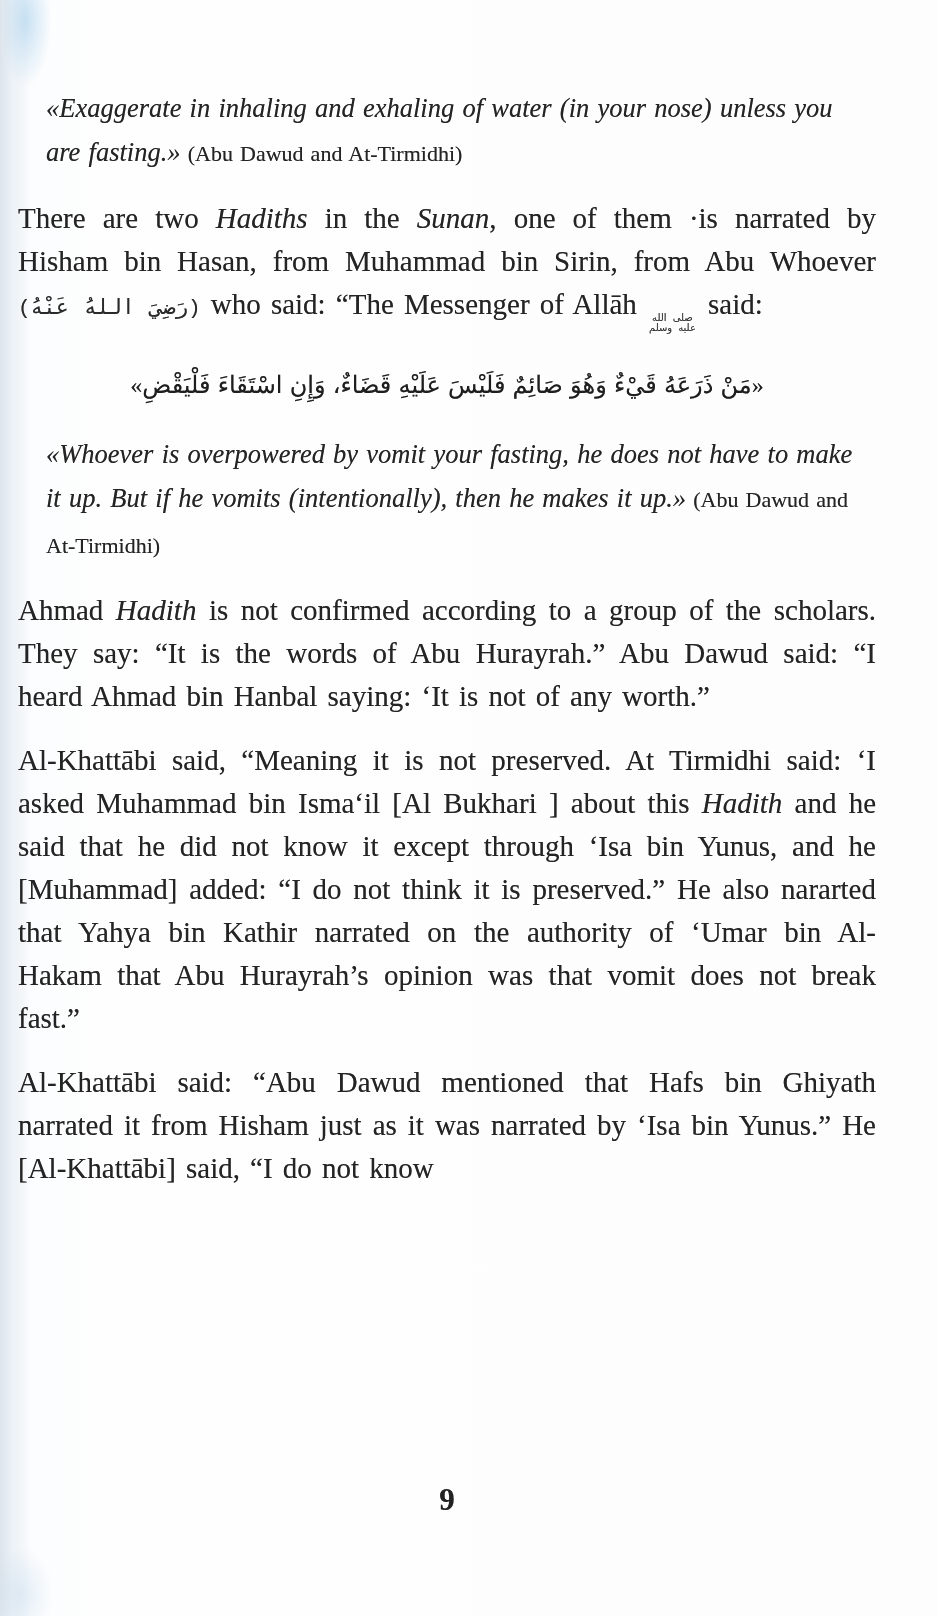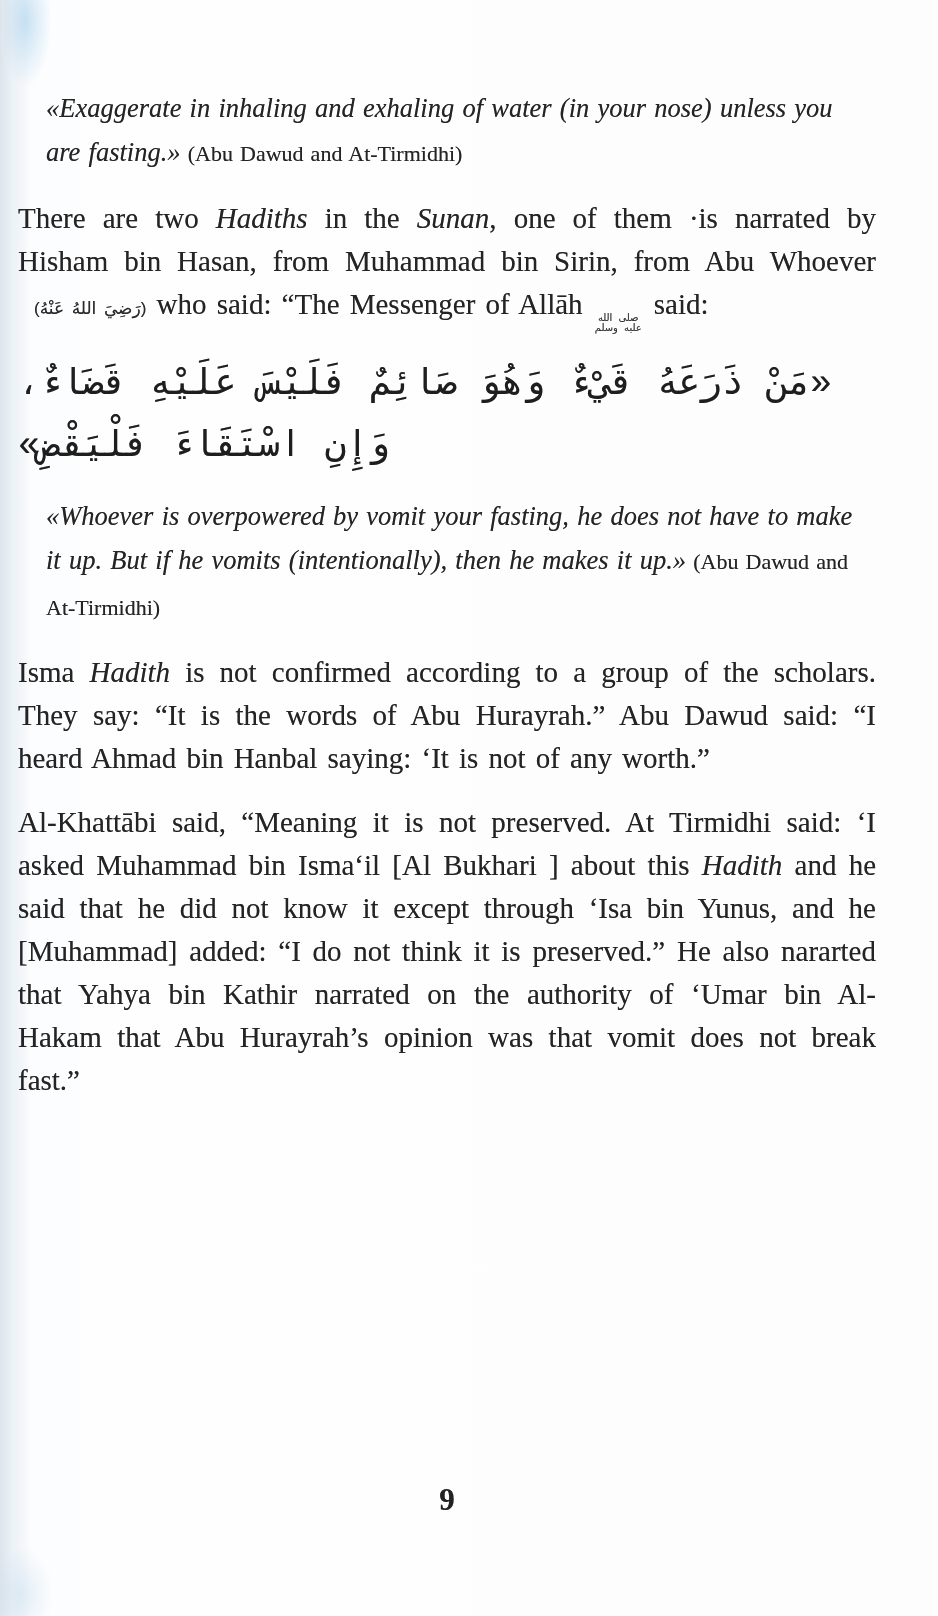--- a/index.html
+++ b/index.html
@@ -40,33 +40,32 @@
   .quote {
     font-size: 26.5px; line-height: 44px;
     padding-left: 28px; padding-right: 2px;
     text-align: left;
     word-spacing: 0.06em;
   }
   .it { font-style: italic; }
   .cite { font-style: normal; font-size: 22px; }
   .arabic-line {
     direction: rtl;
-    font-family: Liberation Mono, monospace;
-    font-size: 36px; line-height: 62px;
-    text-align: left;
+    font-family: Liberation Serif, serif;
+    font-size: 24px; line-height: 62px;
+    text-align: center;
     color: #1e1e1e;
     margin: 4px 0 16px 0;
     word-spacing: 0.05em;
   }
   .arabic-inline {
     direction: rtl; unicode-bidi: embed;
-    font-family: Liberation Sans, sans-serif;
-    font-size: 17px;
+    font-family: Liberation Mono, monospace;
+    font-size: 21px;
     color: #2a2a2a;
-    margin-left: 16px;
   }
   .honorific {
     display: inline-flex; flex-direction: column;
     vertical-align: -7px;
     font-family: "DejaVu Sans", sans-serif;
     font-size: 10px; line-height: 10px;
     text-align: center; color: #3a3a3a;
     direction: rtl;
     margin: 0 2px;
     align-items: center;
@@ -93,21 +92,22 @@
 
     <p class="para"><span>There are two </span><span class="it">Hadiths</span><span> in the </span><span class="it">Sunan</span><span>, one of them ·is narrated by Hisham bin Hasan, from Muhammad bin Sirin, from Abu Whoever </span><span class="arabic-inline">(رَضِيَ اللهُ عَنْهُ)</span><span> who said: “The Messenger of Allāh </span><span class="honorific">
           <span>صلى الله</span>
           <span>عليه وسلم</span>
         </span><span> said:</span></p>
 
     <p class="arabic-line" dir="rtl">«مَنْ ذَرَعَهُ قَيْءٌ وَهُوَ صَائِمٌ فَلَيْسَ عَلَيْهِ قَضَاءٌ، وَإِنِ اسْتَقَاءَ فَلْيَقْضِ»</p>
 
     <p class="quote"><span class="it">«Whoever is overpowered by vomit your fasting, he does not have to make it up. But if he vomits (intentionally), then he makes it up.»</span><span class="cite"> (Abu Dawud and At-Tirmidhi)</span></p>
 
-    <p class="para"><span>Isma </span><span class="it">Hadith</span><span> is not confirmed according to a group of the scholars. They say: “It is the words of Abu Hurayrah.” Abu Dawud said: “I heard Ahmad bin Hanbal saying: ‘It is not of any worth.”</span></p>
+    <p class="para"><span>Ahmad </span><span class="it">Hadith</span><span> is not confirmed according to a group of the scholars. They say: “It is the words of Abu Hurayrah.” Abu Dawud said: “I heard Ahmad bin Hanbal saying: ‘It is not of any worth.”</span></p>
 
     <p class="para"><span>Al-Khattābi said, “Meaning it is not preserved. At Tirmidhi said: ‘I asked Muhammad bin Isma‘il [Al Bukhari ] about this </span><span class="it">Hadith</span><span> and he said that he did not know it except through ‘Isa bin Yunus, and he [Muhammad] added: “I do not think it is preserved.” He also nararted that Yahya bin Kathir narrated on the authority of ‘Umar bin Al-Hakam that Abu Hurayrah’s opinion was that vomit does not break fast.”</span></p>
 
+    <p class="para">Al-Khattābi said: “Abu Dawud mentioned that Hafs bin Ghiyath narrated it from Hisham just as it was narrated by ‘Isa bin Yunus.” He [Al-Khattābi] said, “I do not know</p>
 
   </main>
 
   <div class="page-number">9</div>
 </div>
 
 </body></html>

